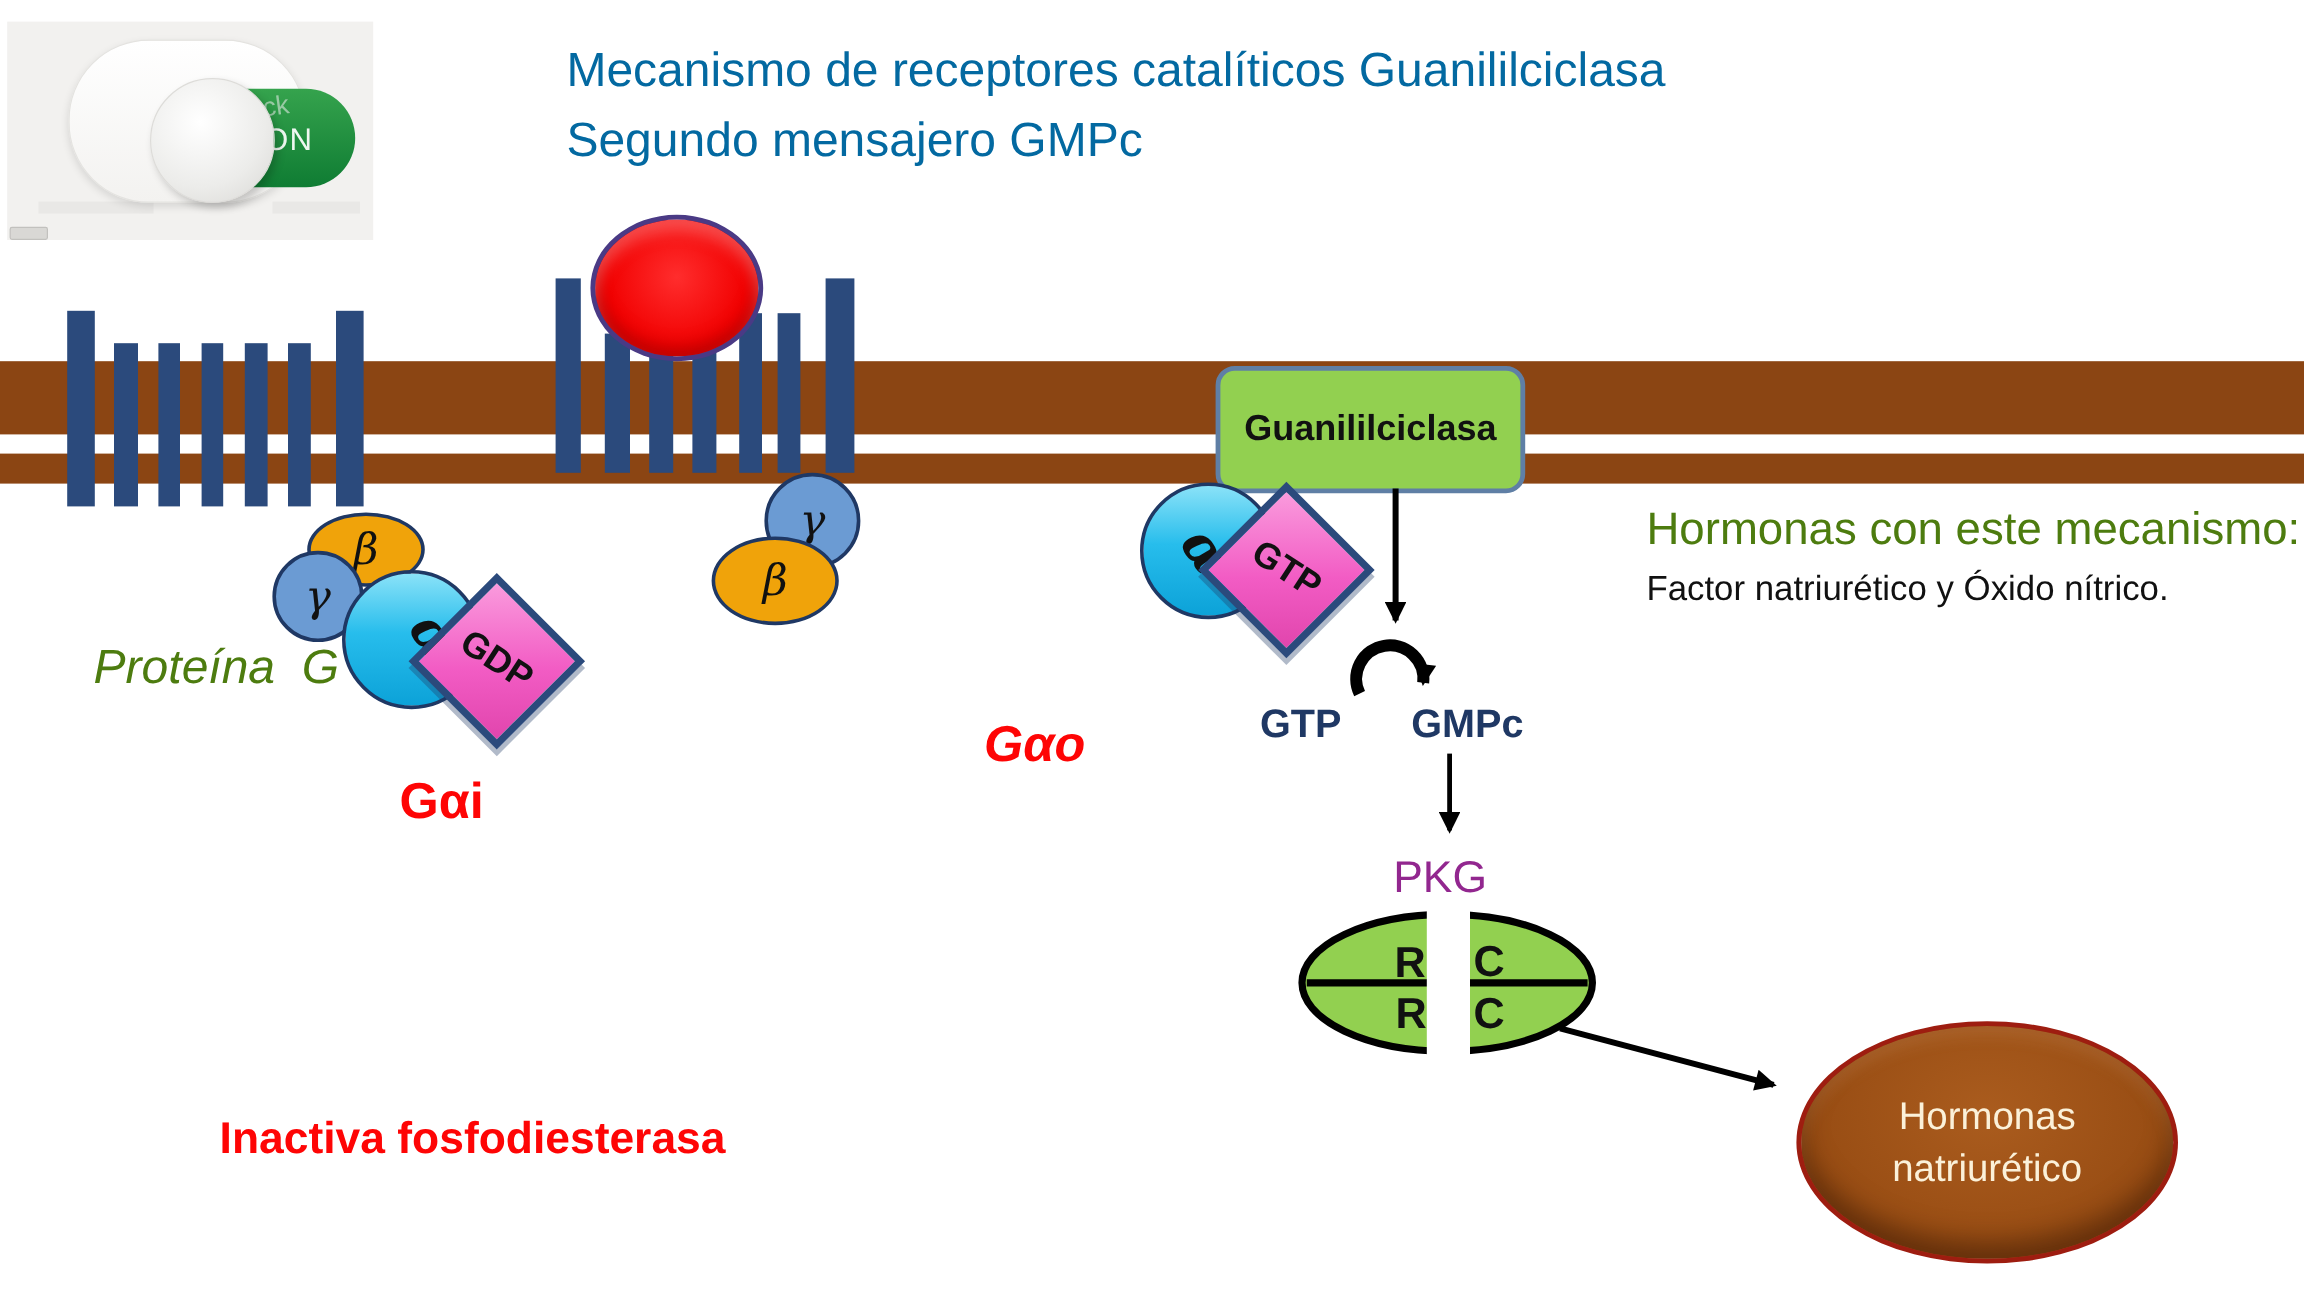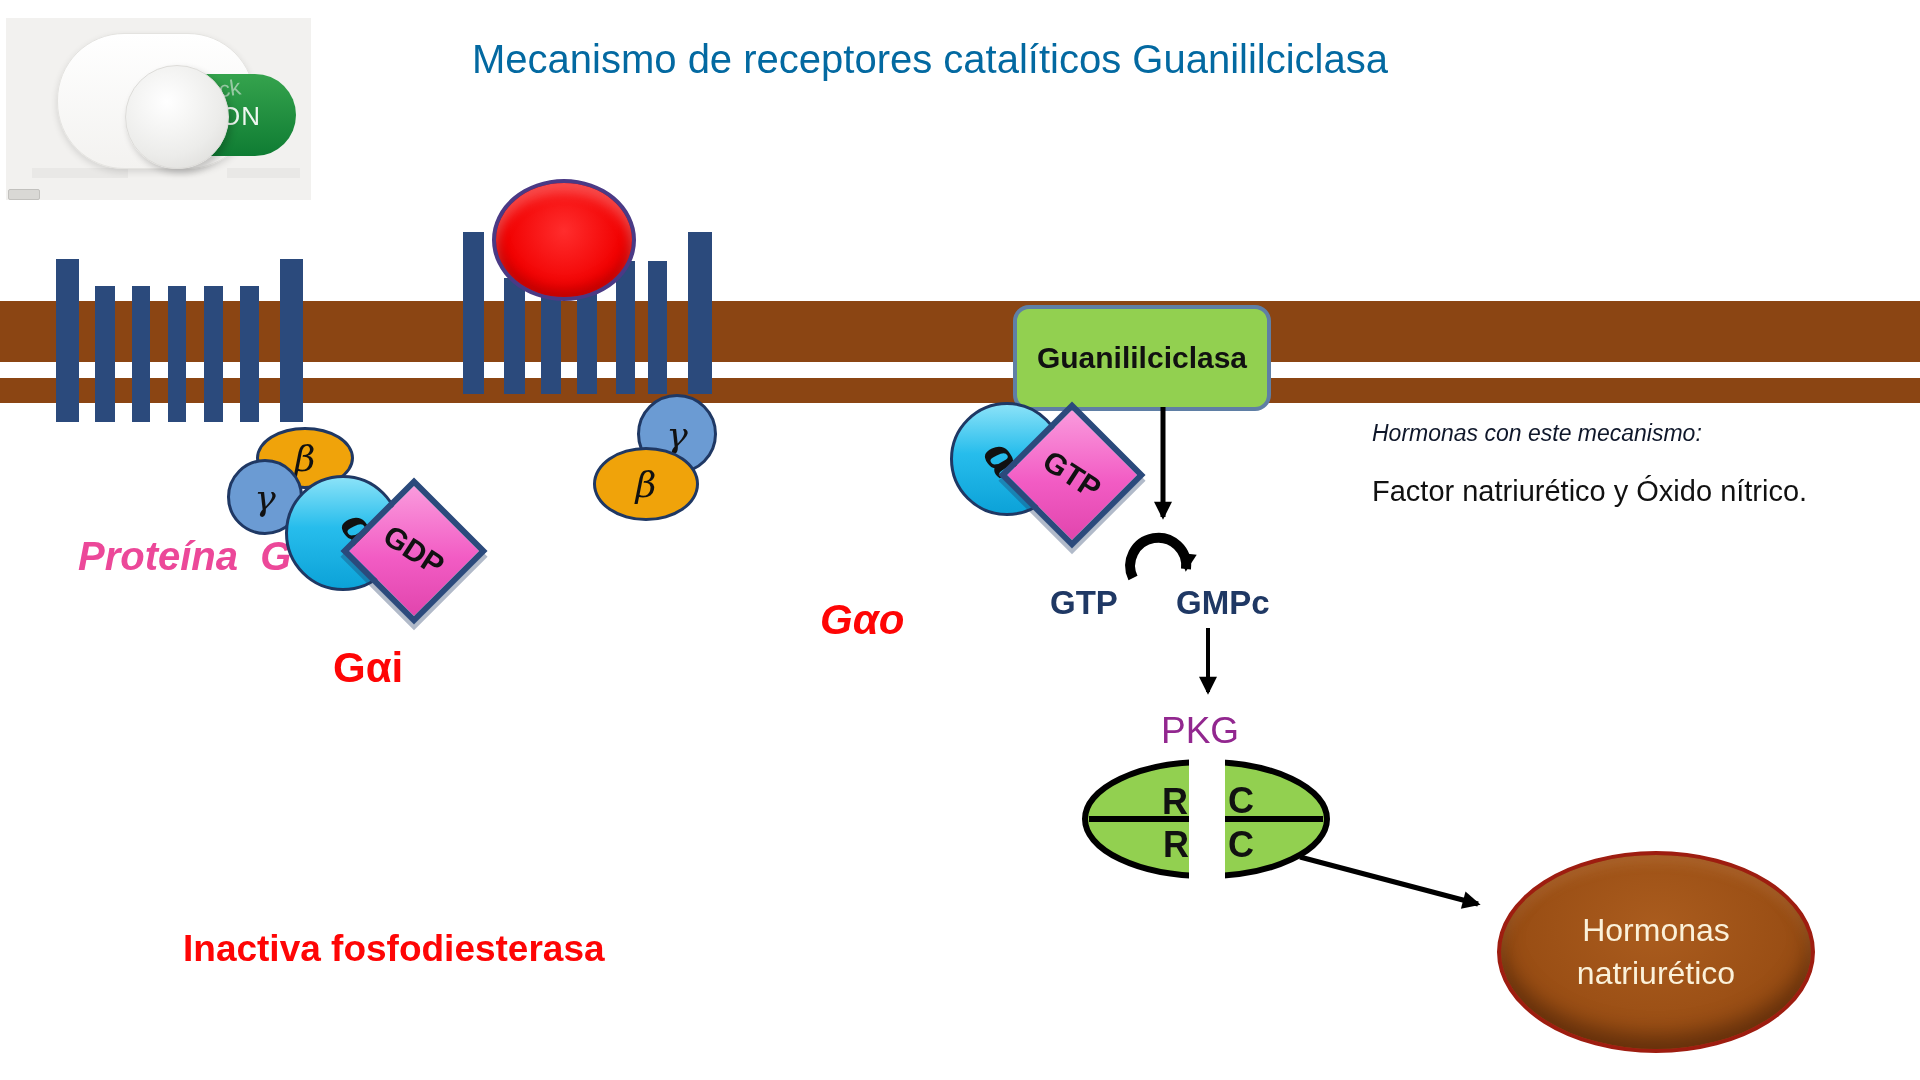--- a/index.html
+++ b/index.html
@@ -72,20 +72,21 @@
         <div class="stockmark">Stock</div>
         <div class="onlabel">ON</div>
       </div>
       <div class="knob"></div>
     </div>
     <div class="tinypill"></div>
   </div>
 
   <div class="lbl" style="left:472px;top:30px;font-size:40px;line-height:58px;color:#0369a1;">
     <div>Mecanismo de receptores catalíticos Guanililciclasa</div>
+    <div>Segundo mensajero GMPc</div>
   </div>
 
   <div class="mem" style="top:301px;height:61px;z-index:1;"></div>
   <div class="mem" style="top:378px;height:25px;z-index:1;"></div>
 
   <div>
     <div class="bar" style="left:56px;top:259px;width:23px;height:163px;"></div>
     <div class="bar" style="left:95px;top:286px;width:20px;height:136px;"></div>
     <div class="bar" style="left:132px;top:286px;width:18px;height:136px;"></div>
     <div class="bar" style="left:168px;top:286px;width:18px;height:136px;"></div>
@@ -111,21 +112,21 @@
   <div class="circ blue" style="left:227px;top:459px;width:70px;height:70px;z-index:4;">
        <span class="greek" style="font-size:36px;">γ</span>
     </div>
   <div class="circ cyan" style="left:285px;top:475px;width:110px;height:110px;z-index:5;">
        <span class="greek alpha-mark" style="left:56px;top:26px;transform:rotate(55deg);">α</span>
     </div>
   <div class="diamond" style="left:362px;top:499px;width:92px;height:92px;z-index:6;">
        <span>GDP</span>
     </div>
 
-  <div class="lbl" style="left:78px;top:534px;font-size:40px;font-weight:bold;font-style:italic;color:#ec4899;white-space:pre;">Proteína  G</div>
+  <div class="lbl" style="left:78px;top:534px;font-size:40px;font-weight:normal;font-style:italic;color:#4d7c0f;white-space:pre;">Proteína  G</div>
   <div class="lbl red-lbl" style="left:333px;top:620px;font-size:42px;margin-top:24px;">Gαi</div>
 
   <div class="circ blue" style="left:637px;top:394px;width:74px;height:74px;z-index:3;">
        <span class="greek" style="font-size:36px;">γ</span>
     </div>
   <div class="circ gold" style="left:593px;top:447px;width:100px;height:68px;z-index:4;">
        <span class="greek" style="font-size:36px;">β</span>
     </div>
   <div class="lbl red-lbl" style="left:820px;top:596px;font-size:42px;font-style:italic;">Gαo</div>
 
@@ -136,21 +137,21 @@
        <span class="greek alpha-mark" style="position:absolute;left:34px;top:28px;transform:rotate(55deg);">α</span>
     </div>
   <div class="diamond" style="left:1020px;top:423px;width:92px;height:92px;z-index:5;">
        <span>GTP</span>
     </div>
 
   <div class="lbl navy-lbl" style="left:1050px;top:584px;">GTP</div>
   <div class="lbl navy-lbl" style="left:1176px;top:584px;">GMPc</div>
   <div class="lbl" style="left:1161px;top:710px;font-size:37px;font-weight:normal;color:#92278F;">PKG</div>
 
-  <div class="lbl" style="left:1372px;top:420px;font-size:23px;color:#0f172a;font-style:italic;">Hormonas con este mecanismo:</div>
+  <div class="lbl" style="left:1372px;top:420px;font-size:38px;color:#4d7c0f;">Hormonas con este mecanismo:</div>
   <div class="lbl" style="left:1372px;top:475px;font-size:29px;color:#111;">Factor natriurético y Óxido nítrico.</div>
 
   <div class="lbl red-lbl" style="left:183px;top:928px;font-size:37px;">Inactiva fosfodiesterasa</div>
 
   <div class="effects">
     <div>Hormonas</div>
     <div>natriurético</div>
   </div>
 
   <svg class="overlay" width="1920" height="1080" viewBox="0 0 1920 1080">

